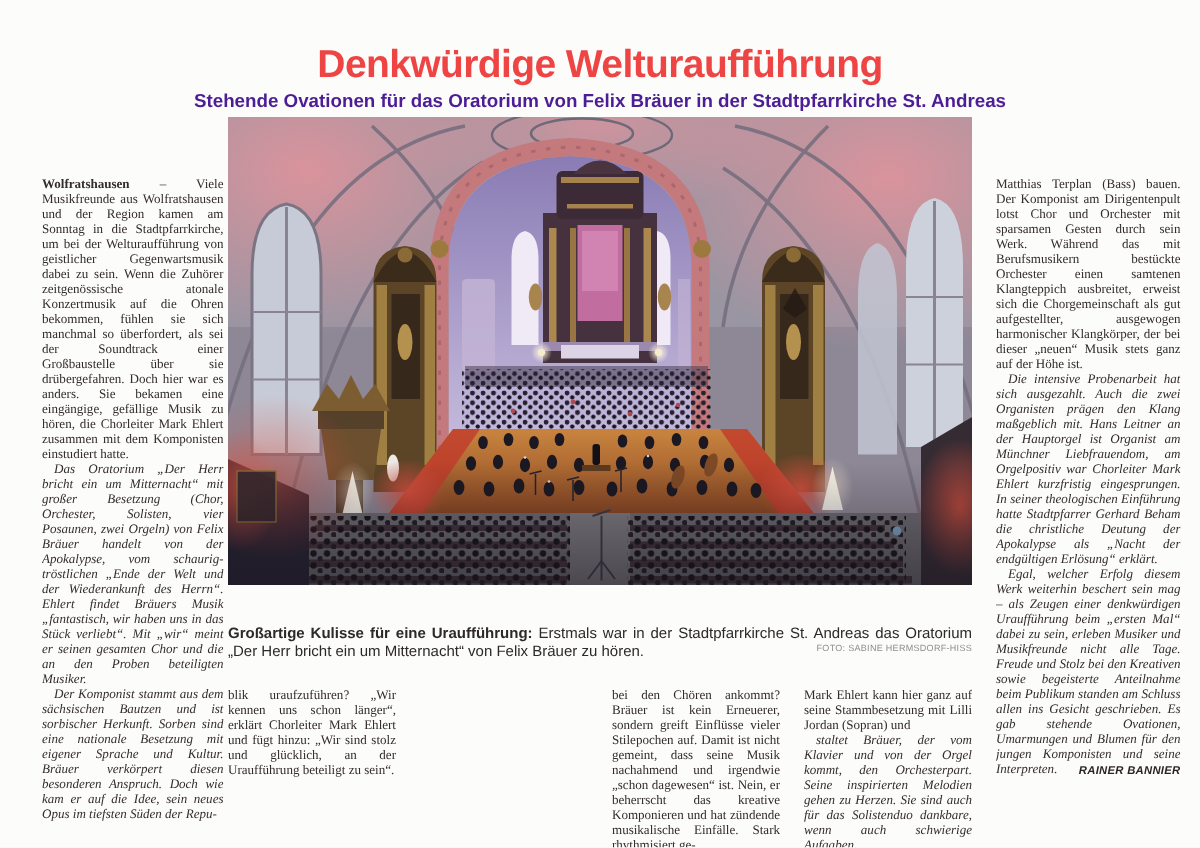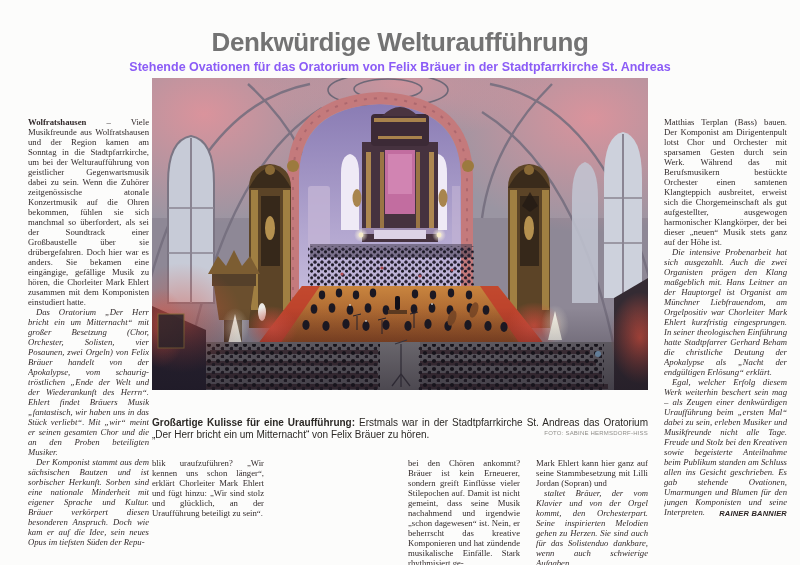--- a/index.html
+++ b/index.html
@@ -3,26 +3,26 @@
 <meta charset="utf-8">
 <style>
   * { margin:0; padding:0; box-sizing:border-box; }
   html,body { width:800px; height:565px; overflow:hidden; }
   body { background:#f3f2ef; font-family:"Liberation Serif", serif; }
   .page { position:relative; width:800px; height:565px; background:#fcfcfb; overflow:hidden; }
 
   .headline {
     position:absolute; left:0; top:27px; width:100%; text-align:center;
     font-family:"Liberation Sans", sans-serif; font-weight:bold;
-    font-size:26px; letter-spacing:-0.4px; color:#737373;
+    font-size:26px; letter-spacing:-0.4px; color:#ef4444;
   }
   .subhead {
     position:absolute; left:0; top:60px; width:100%; text-align:center;
     font-family:"Liberation Sans", sans-serif; font-weight:bold;
-    font-size:12.5px; color:#8b5cf6;
+    font-size:12.5px; color:#4c1d95;
   }
 
   .coltext {
     font-size:8.7px; line-height:10px; text-align:justify;
     color:#332b2c; overflow:hidden; hyphens:auto;margin-top:38px; -webkit-hyphens:auto;
   }
   .coltext p { margin:0; }
   .coltext p + p { text-indent:8px;font-style:italic; }
   #col1 { position:absolute; left:28px;  top:79px; width:121px; height:478px; }
   #col6 { position:absolute; left:664px; top:79px; width:123px; height:478px; }
@@ -57,21 +57,21 @@
 <body>
 
 <div class="page">
 
   <h1 class="headline">Denkwürdige Welturaufführung</h1>
   <h2 class="subhead">Stehende Ovationen für das Oratorium von Felix Bräuer in der Stadtpfarrkirche St. Andreas</h2>
 
   <div id="col1" class="coltext">
     <p class="lead"><b>Wolfratshausen</b><span> – Viele Musikfreunde aus Wolfratshausen und der Region kamen am Sonntag in die Stadtpfarrkirche, um bei der Welturaufführung von geistlicher Gegenwartsmusik dabei zu sein. Wenn die Zuhörer zeitgenössische atonale Konzertmusik auf die Ohren bekommen, fühlen sie sich manchmal so überfordert, als sei der Soundtrack einer Großbaustelle über sie drübergefahren. Doch hier war es anders. Sie bekamen eine eingängige, gefällige Musik zu hören, die Chorleiter Mark Ehlert zusammen mit dem Komponisten einstudiert hatte.</span></p>
     <p>Das Oratorium „Der Herr bricht ein um Mitternacht“ mit großer Besetzung (Chor, Orchester, Solisten, vier Posaunen, zwei Orgeln) von Felix Bräuer handelt von der Apokalypse, vom schaurig-tröstlichen „Ende der Welt und der Wiederankunft des Herrn“. Ehlert findet Bräuers Musik „fantastisch, wir haben uns in das Stück verliebt“. Mit „wir“ meint er seinen gesamten Chor und die an den Proben beteiligten Musiker.</p>
-    <p>Der Komponist stammt aus dem sächsischen Bautzen und ist sorbischer Herkunft. Sorben sind eine nationale Minderheit mit eigener Sprache und Kultur. Bräuer verkörpert diesen besonderen Anspruch. Doch wie kam er auf die Idee, sein neues Opus im tiefsten Süden der Repu-</p>
+    <p>Der Komponist stammt aus dem sächsischen Bautzen und ist sorbischer Herkunft. Sorben sind eine nationale Besetzung mit eigener Sprache und Kultur. Bräuer verkörpert diesen besonderen Anspruch. Doch wie kam er auf die Idee, sein neues Opus im tiefsten Süden der Repu-</p>
   </div>
 
   <div class="photo">
     <svg viewBox="0 0 496 312" preserveAspectRatio="none">
       <defs>
         <linearGradient id="gChancel" x1="0" x2="0" y1="0" y2="1">
           <stop offset="0" stop-color="#8a7cb4"></stop>
             <stop offset="0.45" stop-color="#b3a7d0"></stop>
             <stop offset="1" stop-color="#ded7ec"></stop>
         </linearGradient>

